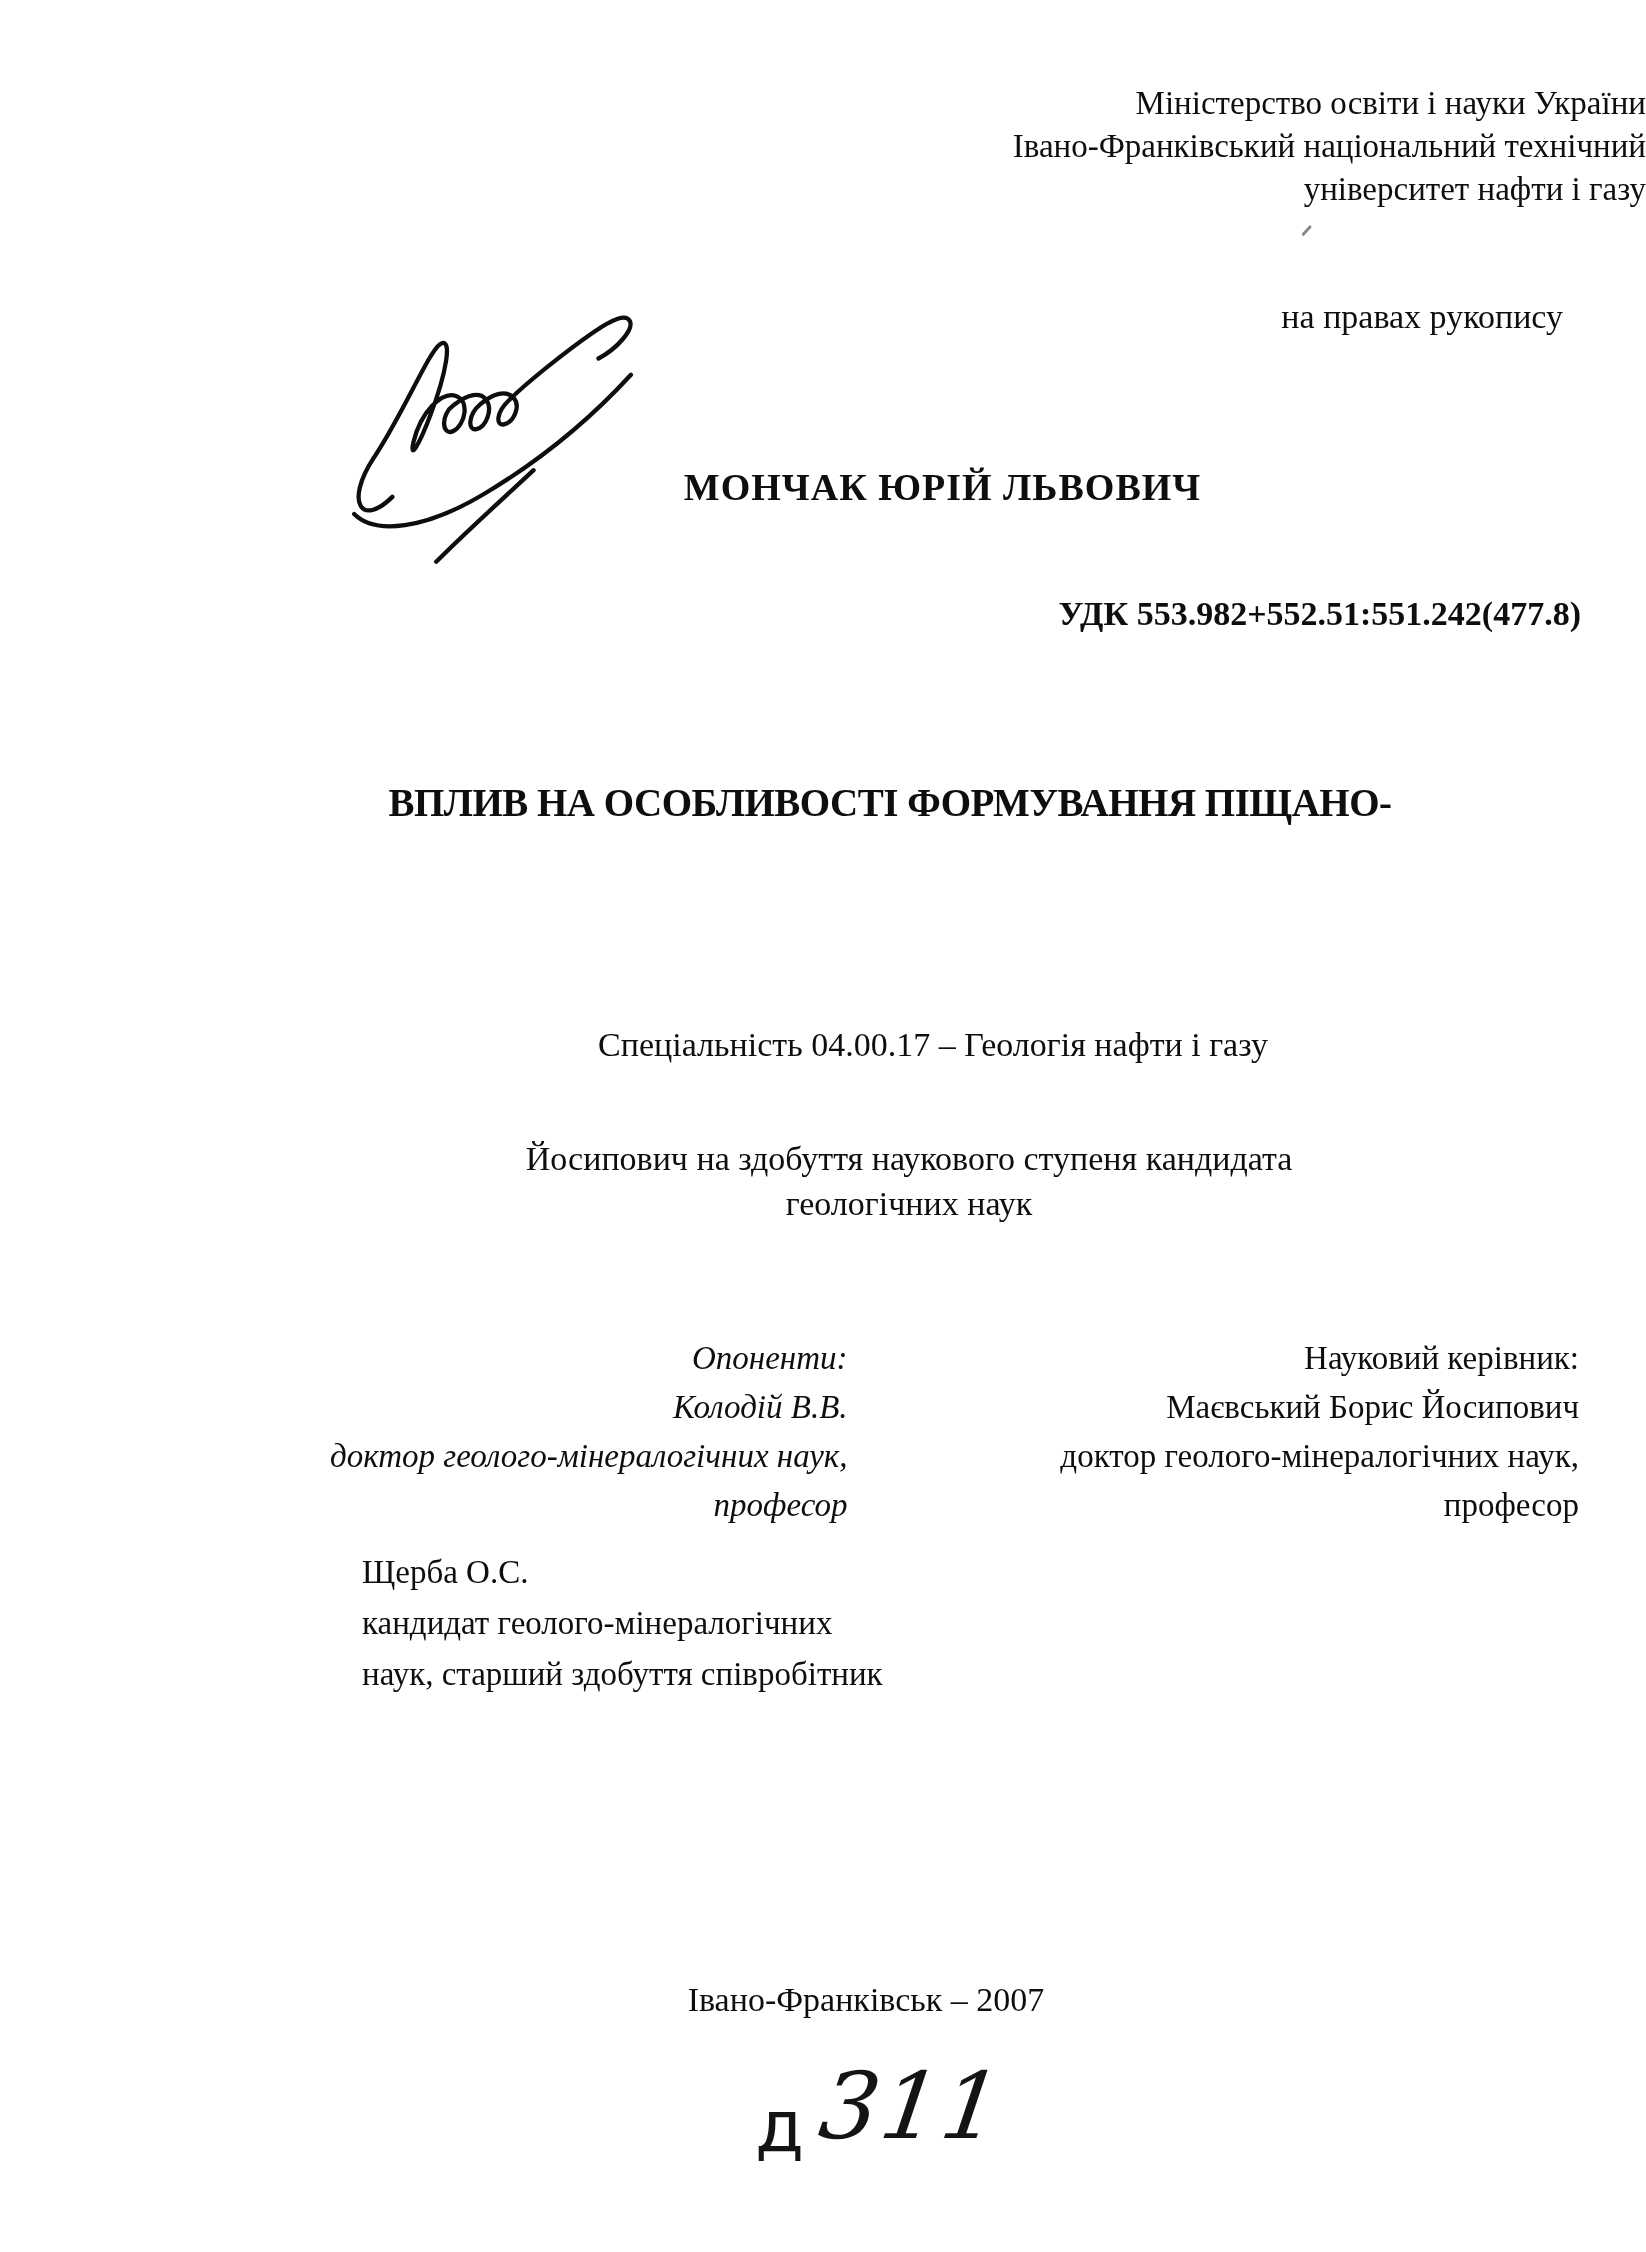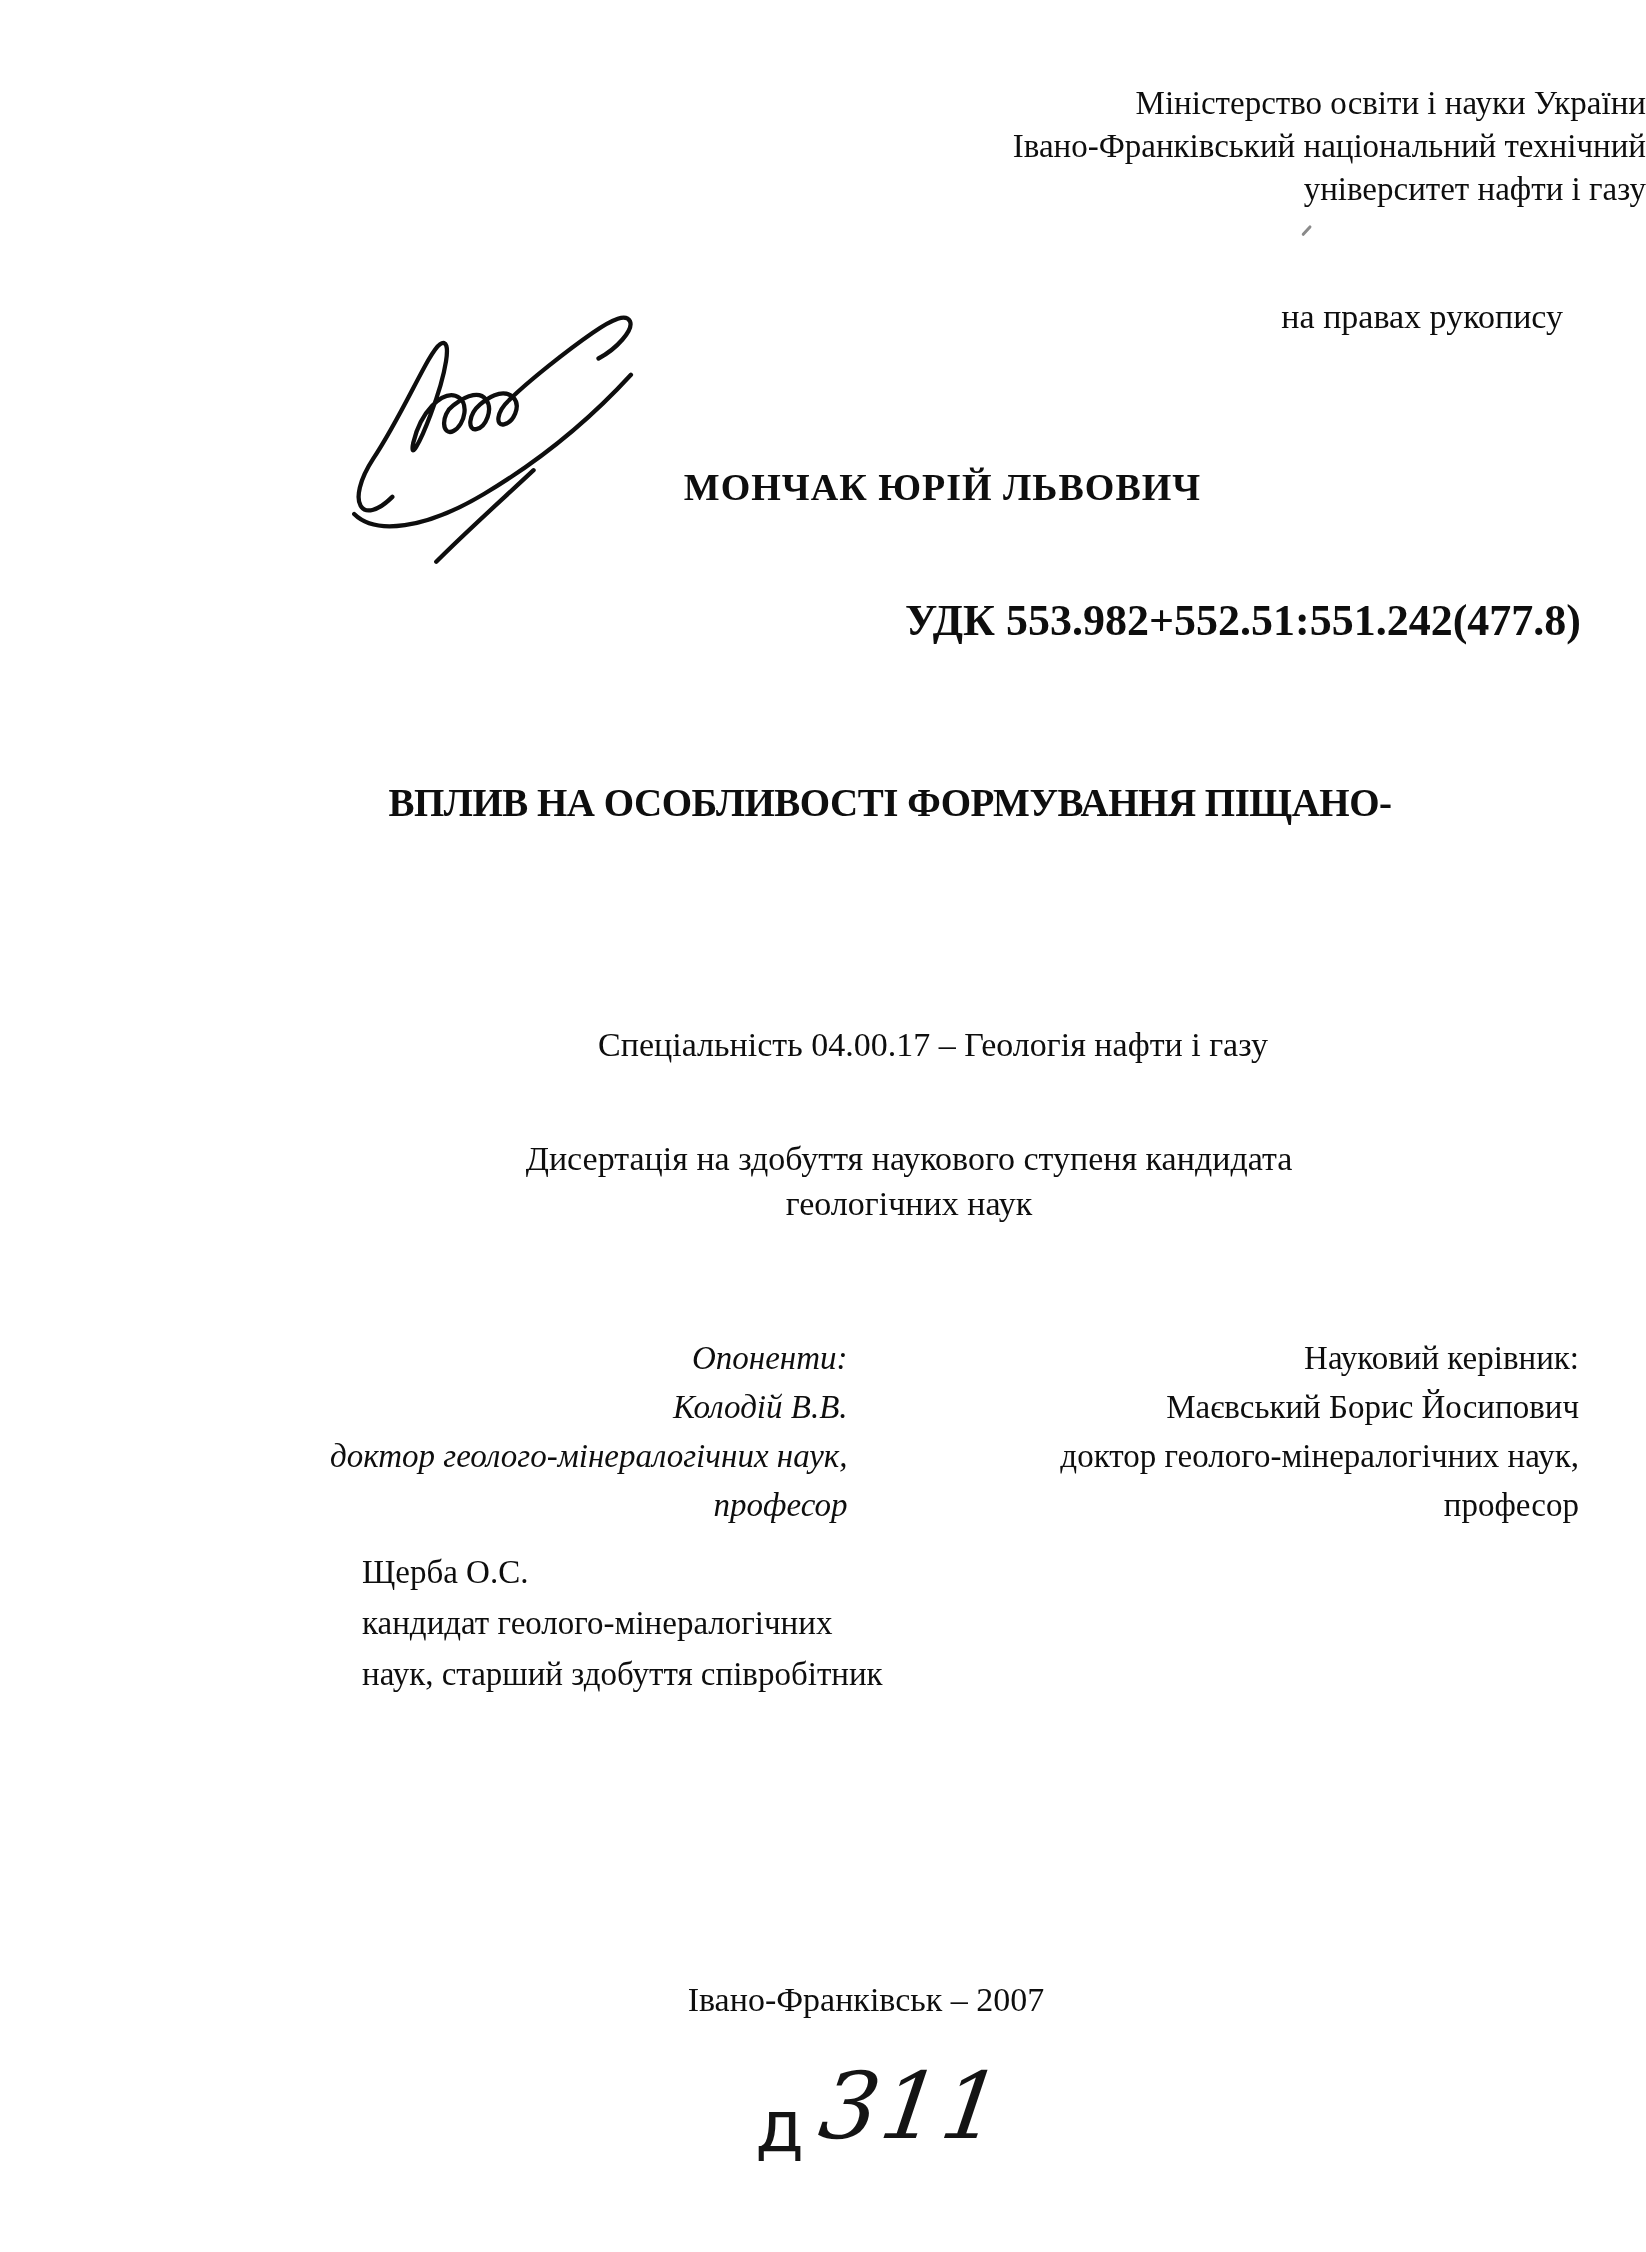--- a/index.html
+++ b/index.html
@@ -33,21 +33,21 @@
   .signature {
     top: 306px; left: 333px;
     width: 363px; height: 272px;
   }
   .author-name {
     top: 465px; left: 239px; right: 0;
     font-size: 38px; font-weight: bold; letter-spacing: 1px;
   }
   .udc-line {
     top: 595px; right: 65px;
-    font-size: 44px; font-weight: bold;
+    font-size: 34px; font-weight: bold;
   }
   .title-block {
     top: 780px; left: 134px; right: 0;
     font-size: 39px; font-weight: bold; line-height: 46px;
     letter-spacing: -0.5px;
   }
   .specialty-line {
     top: 1002px; left: 220px; right: 0;
     font-size: 34px;
     margin-top: 24px;
@@ -119,21 +119,21 @@
 
   <div class="abs udc-line">УДК 553.982+552.51:551.242(477.8)</div>
 
   <div class="abs center title-block">
     <div>ВПЛИВ НА ОСОБЛИВОСТІ ФОРМУВАННЯ ПІЩАНО-</div>
   </div>
 
   <div class="abs center specialty-line">Спеціальність 04.00.17 – Геологія нафти і газу</div>
 
   <div class="abs center dissertation-block">
-    <div>Дисертація на здобуття наукового ступеня кандидата</div>
+    <div>Йосипович на здобуття наукового ступеня кандидата</div>
     <div>геологічних наук</div>
   </div>
 
   <div class="abs people-row">
     <div class="people-col-left">
       <div>Опоненти:</div>
       <div>Колодій В.В.</div>
       <div>доктор геолого-мінералогічних наук,</div>
       <div>професор</div>
     </div>

